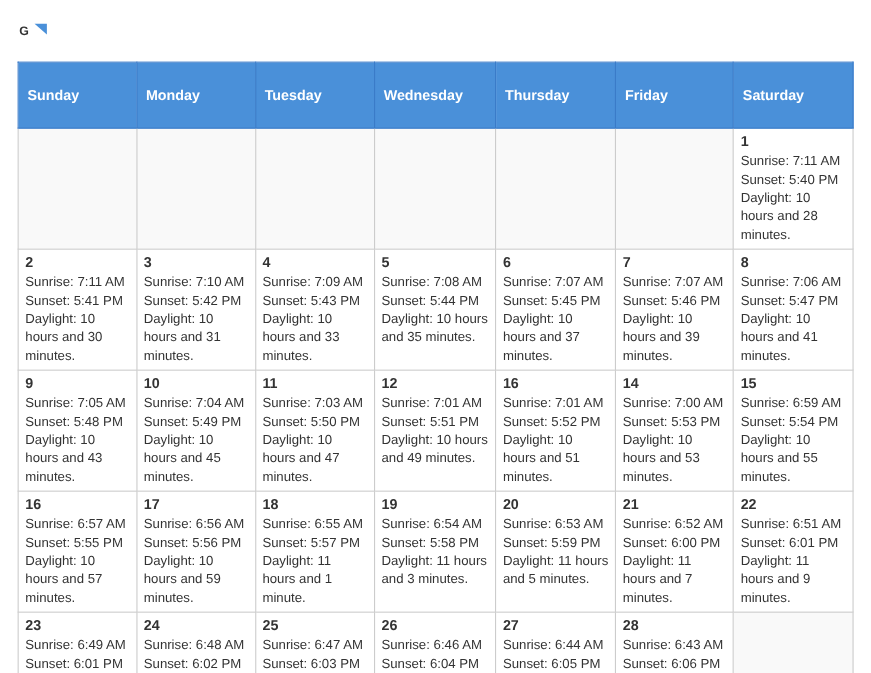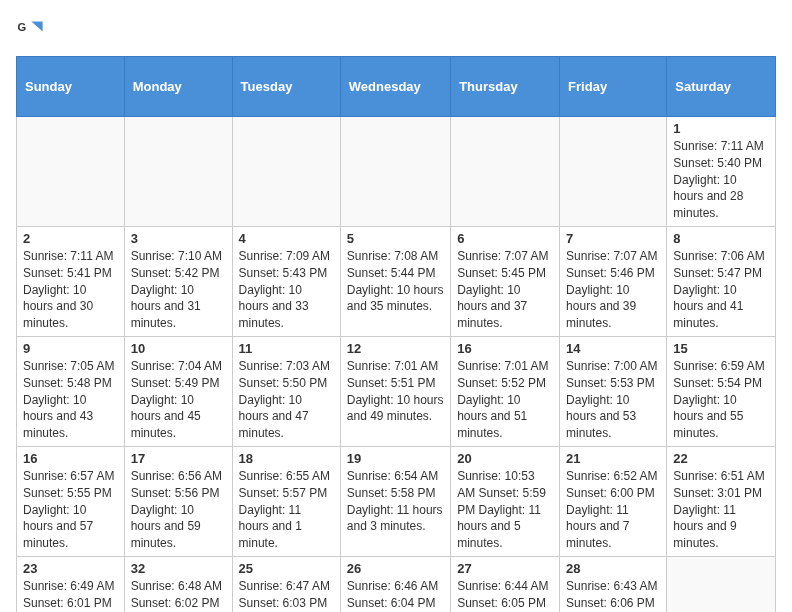--- a/index.html
+++ b/index.html
@@ -242,46 +242,46 @@
 Daylight: 11 hours and 1 minute.</div>
         </td>
         <td>
           <span class="day-num">19</span>
           <div class="day-info">Sunrise: 6:54 AM
 Sunset: 5:58 PM
 Daylight: 11 hours and 3 minutes.</div>
         </td>
         <td>
           <span class="day-num">20</span>
-          <div class="day-info">Sunrise: 10:53 AM
+          <div class="day-info">Sunrise: 6:53 AM
 Sunset: 5:59 PM
 Daylight: 11 hours and 5 minutes.</div>
         </td>
         <td>
           <span class="day-num">21</span>
           <div class="day-info">Sunrise: 6:52 AM
 Sunset: 6:00 PM
 Daylight: 11 hours and 7 minutes.</div>
         </td>
         <td>
           <span class="day-num">22</span>
           <div class="day-info">Sunrise: 6:51 AM
-Sunset: 3:01 PM
+Sunset: 6:01 PM
 Daylight: 11 hours and 9 minutes.</div>
         </td>
       </tr>
       <tr>
         <td>
           <span class="day-num">23</span>
           <div class="day-info">Sunrise: 6:49 AM
 Sunset: 6:01 PM
 Daylight: 11 hours and 12 minutes.</div>
         </td>
         <td>
-          <span class="day-num">32</span>
+          <span class="day-num">24</span>
           <div class="day-info">Sunrise: 6:48 AM
 Sunset: 6:02 PM
 Daylight: 11 hours and 14 minutes.</div>
         </td>
         <td>
           <span class="day-num">25</span>
           <div class="day-info">Sunrise: 6:47 AM
 Sunset: 6:03 PM
 Daylight: 11 hours and 16 minutes.</div>
         </td>

